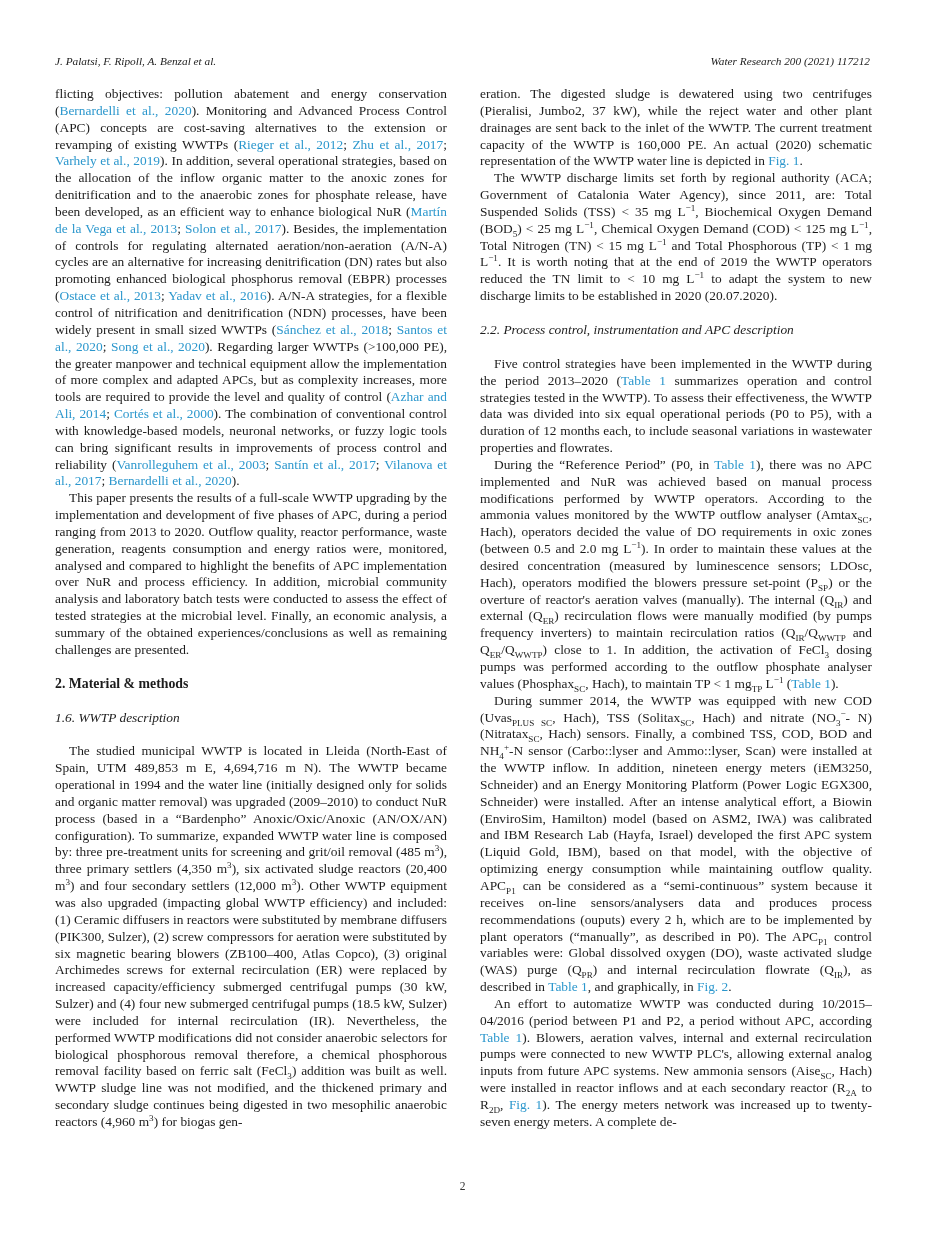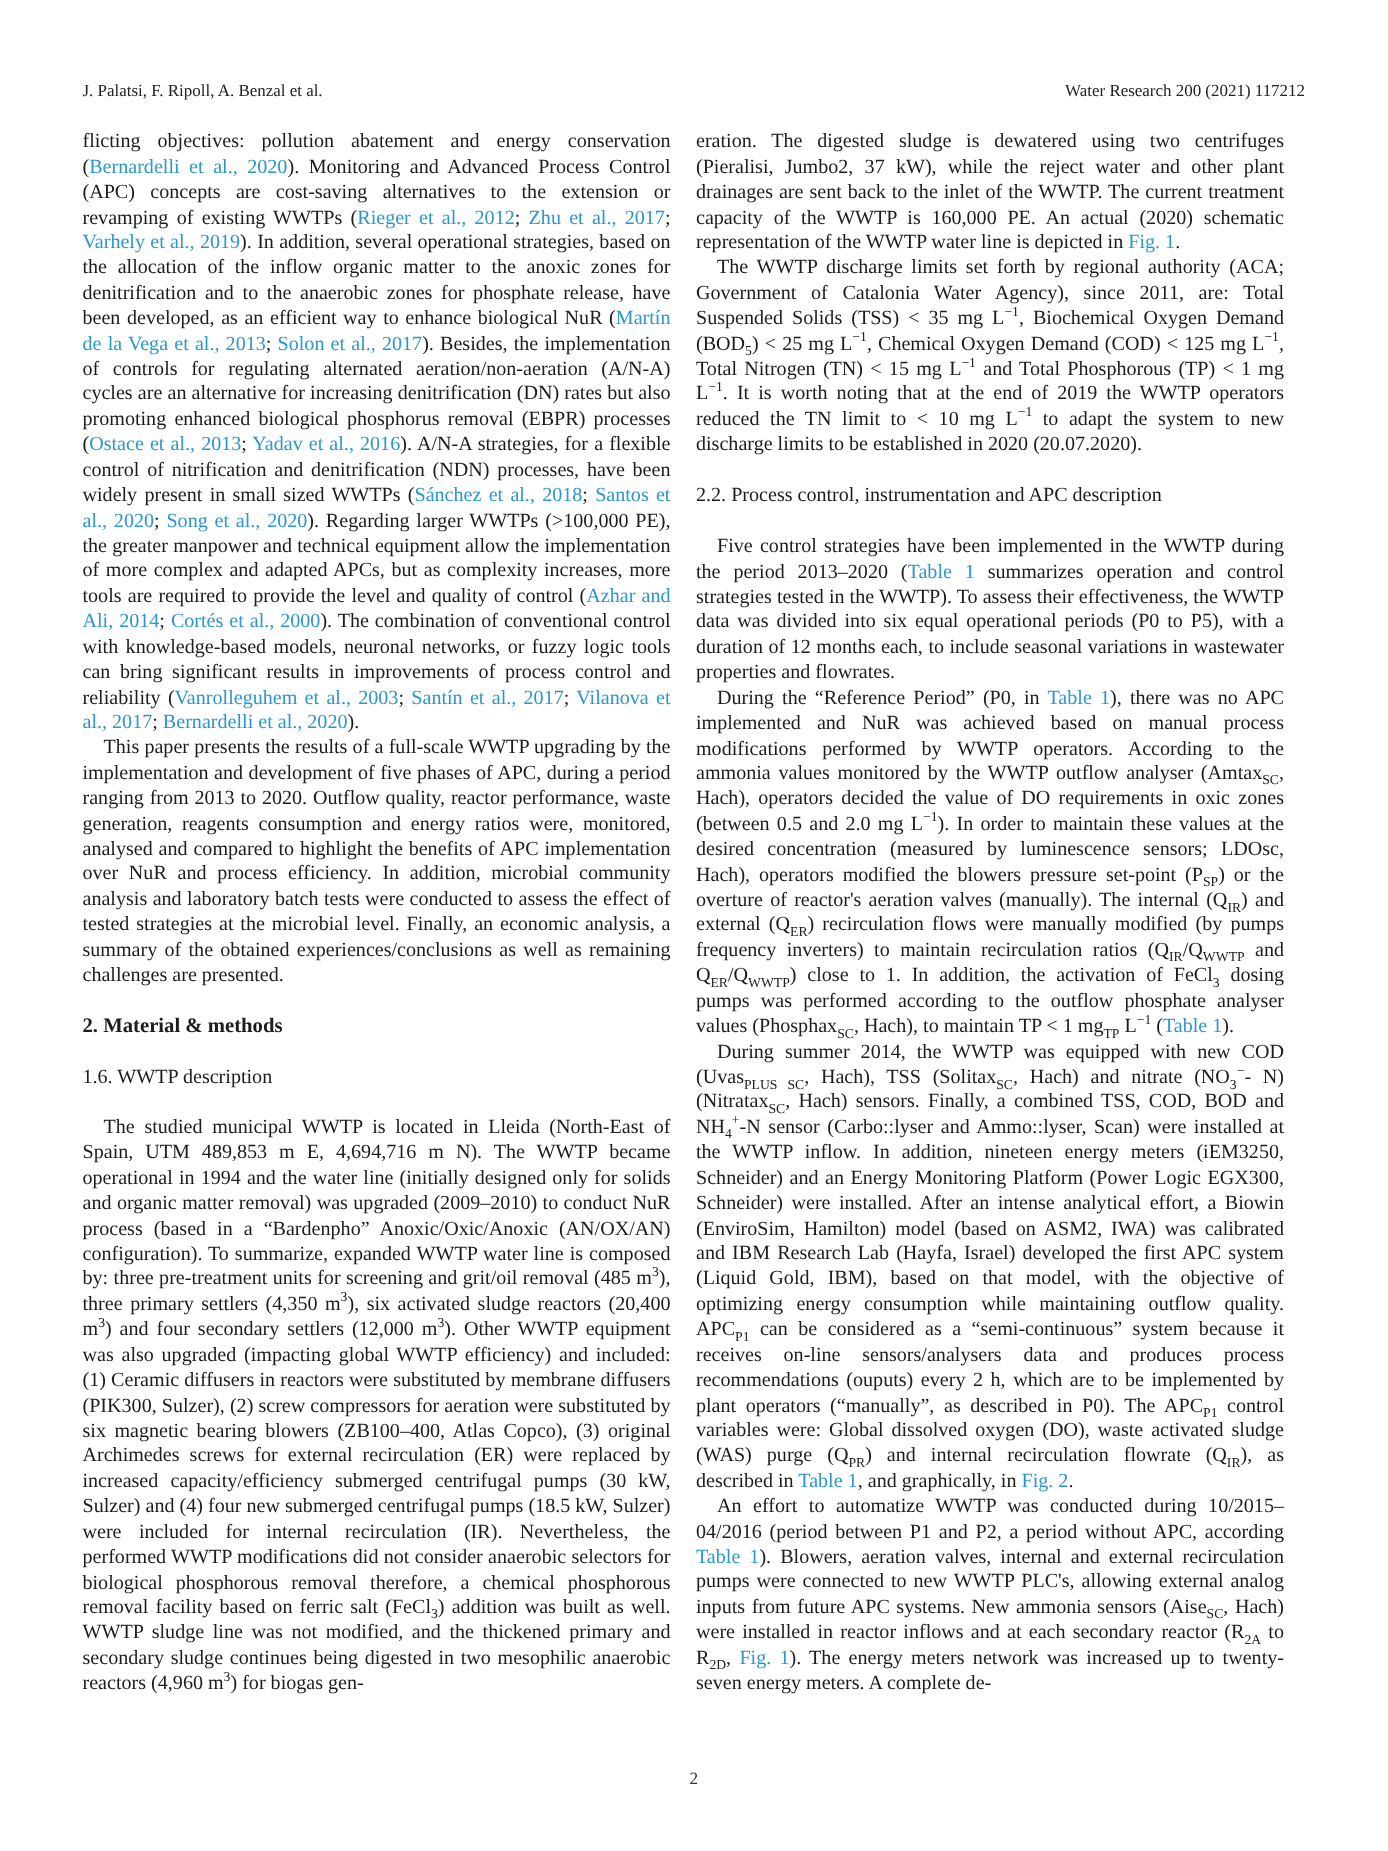--- a/index.html
+++ b/index.html
@@ -7,41 +7,41 @@
     position:relative;
     width:925px; height:1234px;
     background:#ffffff;
     font-family:"Liberation Serif", serif;
     color:#1c1c1c;
     overflow:hidden;
   }
   .header {
     position:absolute; top:55px; left:55px; width:815px;
     display:flex; justify-content:space-between;
-    font-size:11.3px; color:#222;
+    font-size:11.3px; font-style:italic; color:#222;
   }
   .columns {
     position:absolute; top:86px; left:55px; width:817px;
-    display:flex; gap:17px;
+    display:flex; gap:33px;
   }
   .col {
     width:392px;
     font-size:13.4px;
     line-height:16.85px;
     text-align:justify;
     text-justify:inter-word;
   }
   .col p { margin:0; text-indent:14px; }
   .col p.noindent { text-indent:0; }
   .col h2 {
     font-size:13.8px; font-weight:bold; font-style:normal;
     margin:17px 0 16px 0; text-align:left; text-indent:0;
   }
   .col h3 {
-    font-size:13.4px; font-weight:normal; 
+    font-size:13.4px; font-weight:normal; font-style:italic;
     margin:17px 0 17px 0; text-align:left; text-indent:0;
   }
   .col a { text-decoration:none; }
   .col sub, .col sup { font-size:68%; line-height:0; }
   .footer {
     position:absolute; top:1180px; left:0; width:925px;
     text-align:center; font-size:11.5px; color:#333;
   }
 </style>
 </head>

